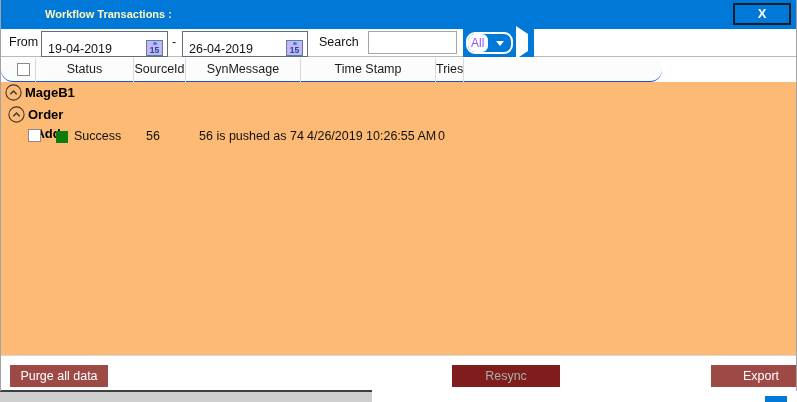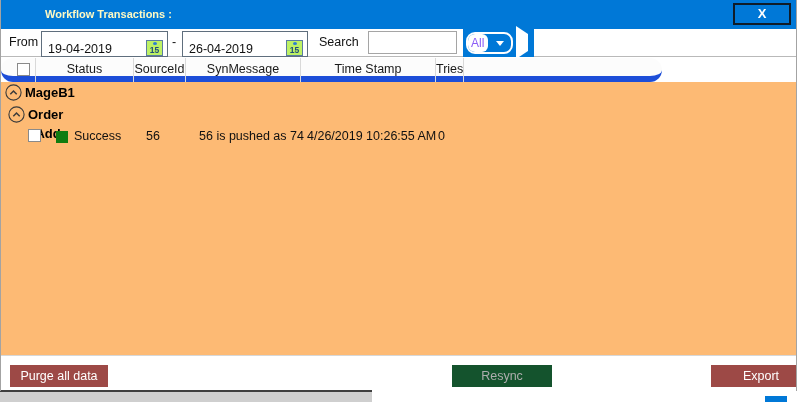--- a/index.html
+++ b/index.html
@@ -18,21 +18,21 @@
                text-align:center; cursor:pointer; font-family:"Liberation Sans", sans-serif; }
 
   
   .toolbar { position:absolute; left:1px; top:29px; width:795px; height:28px; background:#fff;
              border-bottom:1px solid #b9b9b9; }
   .tlabel { position:absolute; top:0; line-height:27px; font-size:12.5px; color:#111; }
   .datebox { position:absolute; top:2px; height:26px; background:#fff; border:1px solid #5f6e7d;
              display:flex; align-items:flex-end; }
   .dateval { font-size:12.5px; padding-left:6px; color:#111; }
   .cal { margin-left:auto; margin-right:4px; width:17px; height:16px; border:1px solid #5a7da0;
-         position:relative; background:#bef264; cursor:pointer; }
+         position:relative; background:#c4b5fd; cursor:pointer; }
   .cal-dot { position:absolute; top:1px; left:50%; margin-left:-2px; width:4px; height:3px;
              background:#2f7fd0; border-radius:50%; }
   .cal-num { position:absolute; bottom:0; left:0; right:0; text-align:center; font-size:8.5px;
              font-weight:bold; color:#1f4e79; }
   .search-input { position:absolute; left:367px; top:2px; width:89px; height:23px;
                   border:1px solid #a5a5a5; font-size:12.5px; padding:0 4px;
                   font-family:"Liberation Sans", sans-serif; }
   .filter-block { position:absolute; left:462px; top:0; width:71px; height:28px; background:#0078D7; }
   .all-pill { position:absolute; left:3px; top:3px; width:47px; height:22px;
               border:2px solid #fff; border-radius:9px; display:flex; align-items:stretch;
@@ -41,21 +41,21 @@
               border-radius:0 6px 6px 0; }
   .caret-zone { flex:1; display:flex; align-items:center; justify-content:center; }
   .caret { width:0; height:0; border-left:4px solid transparent; border-right:4px solid transparent;
            border-top:5px solid #fff; }
   .play-btn { position:absolute; left:53px; top:5px; width:16px; height:18px; cursor:pointer; }
   .play { width:0; height:0; border-top:8px solid transparent; border-bottom:8px solid transparent;
           border-left:12px solid #fff; margin-top:1px; }
 
   
   .grid-header { position:absolute; left:1px; top:58px; width:661px; height:24px; background:#fcfcfc;
-                 border-bottom:6px solid #1d4ed8;border-radius:12px; }
+                 border-bottom:1px solid #1d4ed8;border-radius:12px; }
   .hcell { position:absolute; top:0; height:24px; line-height:23px; text-align:center; font-size:12.5px;
            color:#1a1a1a; border-right:1px solid #d9d9d9; cursor:default; }
   .checkbox { width:13px; height:13px; background:#fff; border:1px solid #8a8a8a; display:inline-block;
               cursor:pointer; }
   .hdr-check { position:absolute; left:16px; top:5px; }
 
   
   .grid-body { position:absolute; left:1px; top:82px; width:795px; height:274px; background:#fdba74;
                border-bottom:1px solid #d7d7d7; }
   .group-row { position:absolute; left:0; height:22px; }
@@ -63,21 +63,21 @@
   .group-label { position:absolute; top:0; line-height:19px; font-size:13px; font-weight:bold; color:#000; }
   .data-row { position:absolute; left:0; top:44px; width:741px; height:22px; }
   .row-check { position:absolute; left:27px; top:3px; }
   .status-square { position:absolute; left:55px; top:5px; width:12px; height:12px; background:#107C10; }
   .dcell { position:absolute; top:0; line-height:21px; font-size:12.5px; color:#111; white-space:nowrap; }
 
   
   .btn { position:absolute; top:365px; height:22px; border:none; color:#fff; font-size:12.5px;
          text-align:center; cursor:pointer; font-family:"Liberation Sans", sans-serif; }
   .btn-purge  { left:10px;  width:98px;  background:#9D4946; }
-  .btn-resync { left:452px; width:100px; background:#14532d; color:#adadad; cursor:default; }
+  .btn-resync { left:452px; width:108px; background:#7f1d1d; color:#adadad; cursor:default; }
   .btn-delete { left:568px; width:100px; background:#0078D7; }
   .btn-export { left:686px; width:100px; background:#9D4946;margin-left:25px; }
 
   
   .bottom-dark  { position:absolute; left:0; top:390px; width:372px; height:2px; background:#3f3f3f; }
   .bottom-gray  { position:absolute; left:0; top:392px; width:372px; height:10px; background:#cfcfcf; }
   .bottom-blue  { position:absolute; left:765px; top:396px; width:22px; height:6px; background:#0078D7; }
 </style>
 </head>
 <body>

